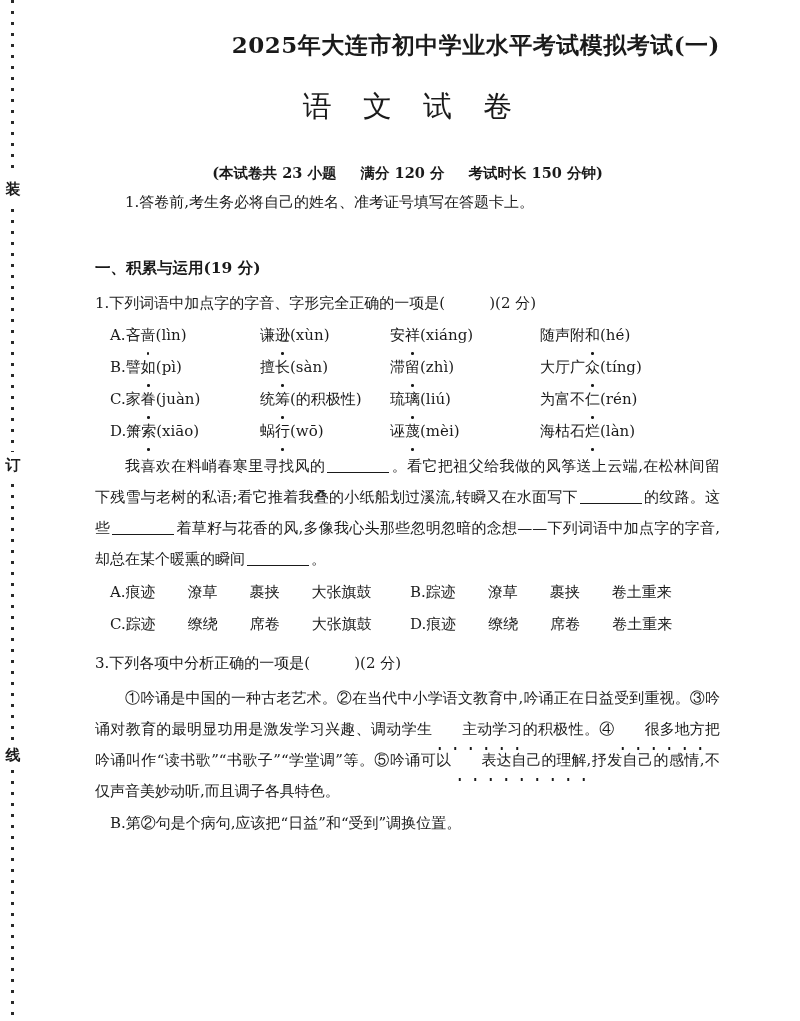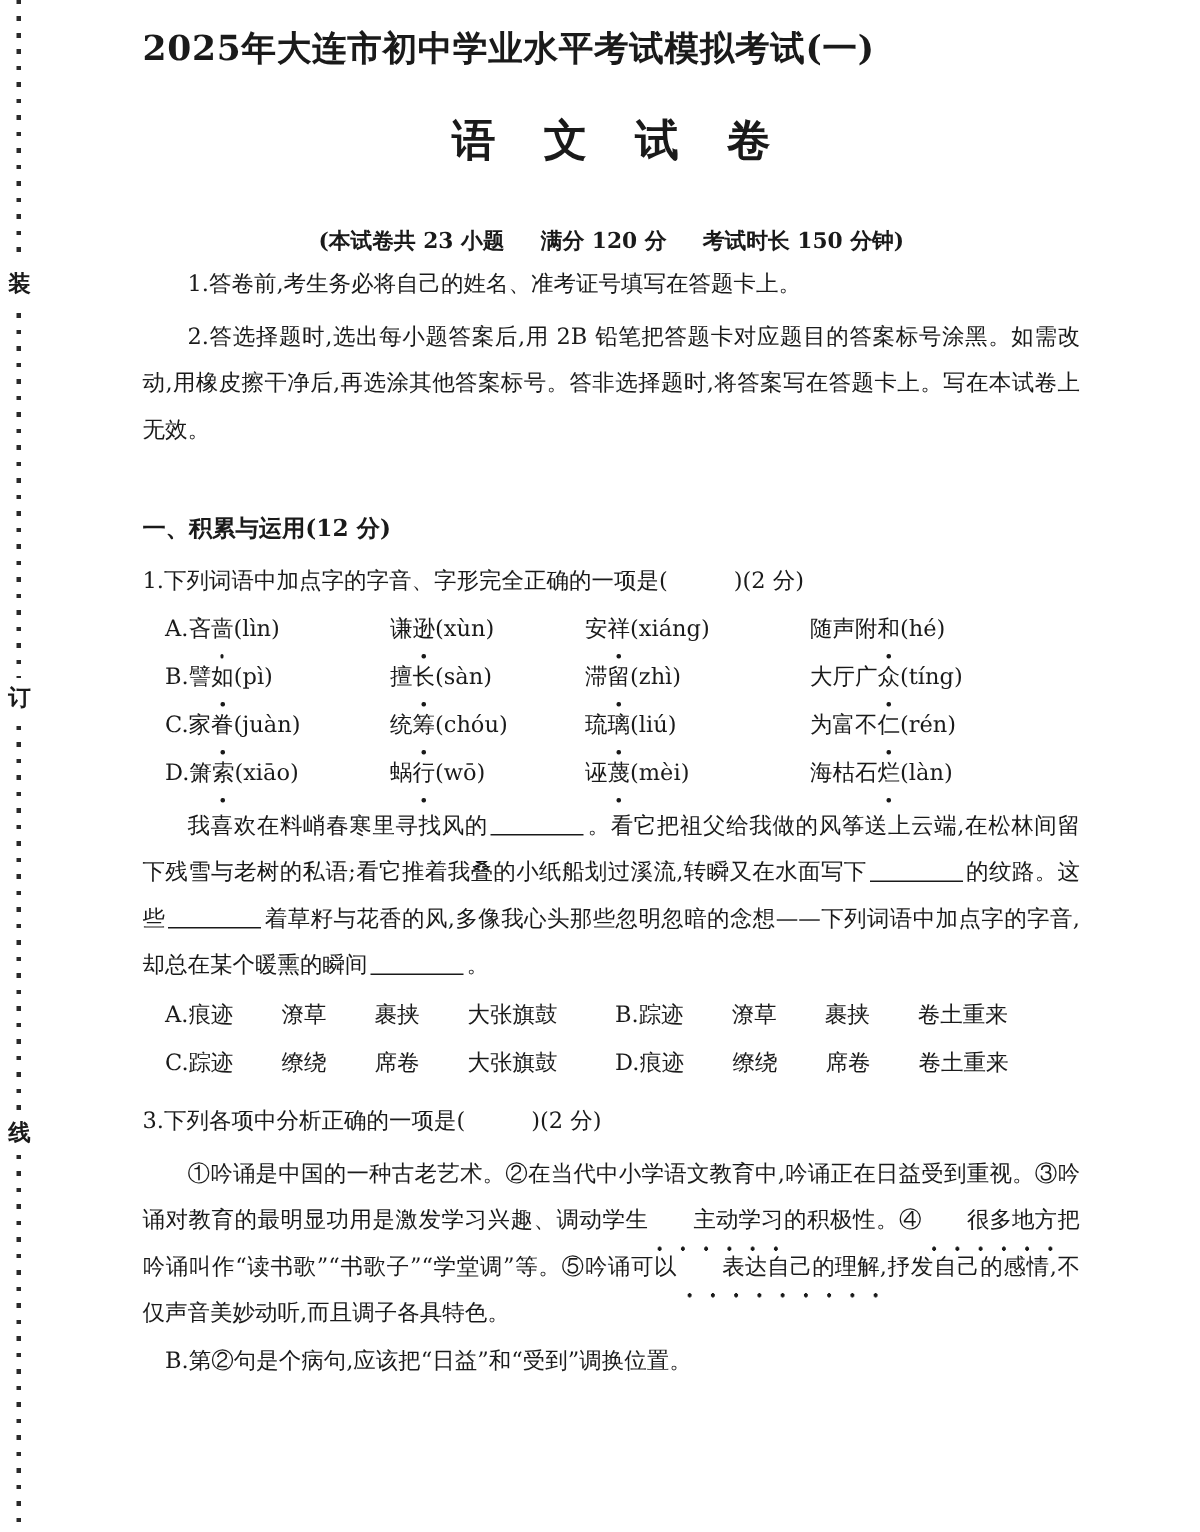--- a/index.html
+++ b/index.html
@@ -53,31 +53,31 @@
 
   
   .page {
     position: absolute;
     left: 95px;
     top: 0;
     width: 625px;
   }
 
   .doc-title {
-    text-align: left;
+    text-align: right;
     font-size: 23px;
     font-weight: 700;
     letter-spacing: 0.5px;
-    margin-top: 17px;
+    margin-top: 30px;
     white-space: nowrap;
   }
   .doc-subtitle {
     text-align: center;
     font-size: 29px;
-    font-weight: 700;
+    font-weight: 400;
     letter-spacing: 11px;
     margin-top: 26px;
     text-indent: 11px;
   }
   .doc-meta {
     text-align: center;
     font-size: 14.5px;
     font-weight: 700;
     margin-top: 37px;
   }
@@ -217,38 +217,37 @@
   <div class="doc-subtitle">语 文 试 卷</div>
   <div class="doc-meta">
     <span>(本试卷共 23 小题</span>
     <span class="sp"></span>
     <span>满分 120 分</span>
     <span class="sp"></span>
     <span>考试时长 150 分钟)</span>
   </div>
 
   <div class="notice-item indent">1.答卷前,考生务必将自己的姓名、准考证号填写在答题卡上。</div>
-  <div class="notice-item indent">2.答选择题时,选出每小题答案后,用 2B 铅笔把答题卡对应题目的答案标号涂黑。如需改动,用橡皮擦干净后,再选涂其他答案标号。答非选择题时,将答案写在答题卡上。写在本试卷上无效。</div>
-
-  <div class="section-head">一、积累与运用(12 分)</div>
+
+  <div class="section-head">一、积累与运用(19 分)</div>
 
   <div class="q-stem">
     <span>1.下列词语中加点字的字音、字形完全正确的一项是(</span><span class="blank-paren"></span><span>)(2 分)</span>
   </div>
 
   <div class="opt-row kai">
     <span class="col c1"><span>A.</span><span>吝</span><span class="dot">啬</span><span>(lìn)</span></span><span class="col c2"><span>谦</span><span class="dot">逊</span><span>(xùn)</span></span><span class="col c3"><span>安</span><span class="dot">祥</span><span>(xiáng)</span></span><span class="col c4"><span>随声附</span><span class="dot">和</span><span>(hé)</span></span>
   </div>
 
   <div class="opt-row kai">
     <span class="col c1"><span>B.</span><span>譬</span><span class="dot">如</span><span>(pì)</span></span><span class="col c2"><span>擅</span><span class="dot">长</span><span>(sàn)</span></span><span class="col c3"><span>滞</span><span class="dot">留</span><span>(zhì)</span></span><span class="col c4"><span>大厅广</span><span class="dot">众</span><span>(tíng)</span></span>
   </div>
 
   <div class="opt-row kai">
-    <span class="col c1"><span>C.</span><span>家</span><span class="dot">眷</span><span>(juàn)</span></span><span class="col c2"><span>统</span><span class="dot">筹</span><span>(chóu)</span></span><span class="col c3"><span>琉</span><span class="dot">璃</span><span>(liú)</span></span><span class="col c4"><span>为富不</span><span class="dot">仁</span><span>(rén)</span></span>
+    <span class="col c1"><span>C.</span><span>家</span><span class="dot">眷</span><span>(juàn)</span></span><span class="col c2"><span>统</span><span class="dot">筹</span><span>(的积极性)</span></span><span class="col c3"><span>琉</span><span class="dot">璃</span><span>(liú)</span></span><span class="col c4"><span>为富不</span><span class="dot">仁</span><span>(rén)</span></span>
   </div>
 
   <div class="opt-row kai">
     <span class="col c1"><span>D.</span><span>箫</span><span class="dot">索</span><span>(xiāo)</span></span><span class="col c2"><span>蜗</span><span class="dot">行</span><span>(wō)</span></span><span class="col c3"><span>诬</span><span class="dot">蔑</span><span>(mèi)</span></span><span class="col c4"><span>海枯石</span><span class="dot">烂</span><span>(làn)</span></span>
   </div>
 
 
   <div class="passage kai">
     <span>我喜欢在料峭春寒里寻找风的</span><span class="fillblank"></span><span>。看它把祖父给我做的风筝送上云端,在松林间留下残雪与老树的私语;看它推着我叠的小纸船划过溪流,转瞬又在水面写下</span><span class="fillblank"></span><span>的纹路。这些</span><span class="fillblank"></span><span>着草籽与花香的风,多像我心头那些忽明忽暗的念想——下列词语中加点字的字音,却总在某个暖熏的瞬间</span><span class="fillblank"></span><span>。</span>
   </div>

